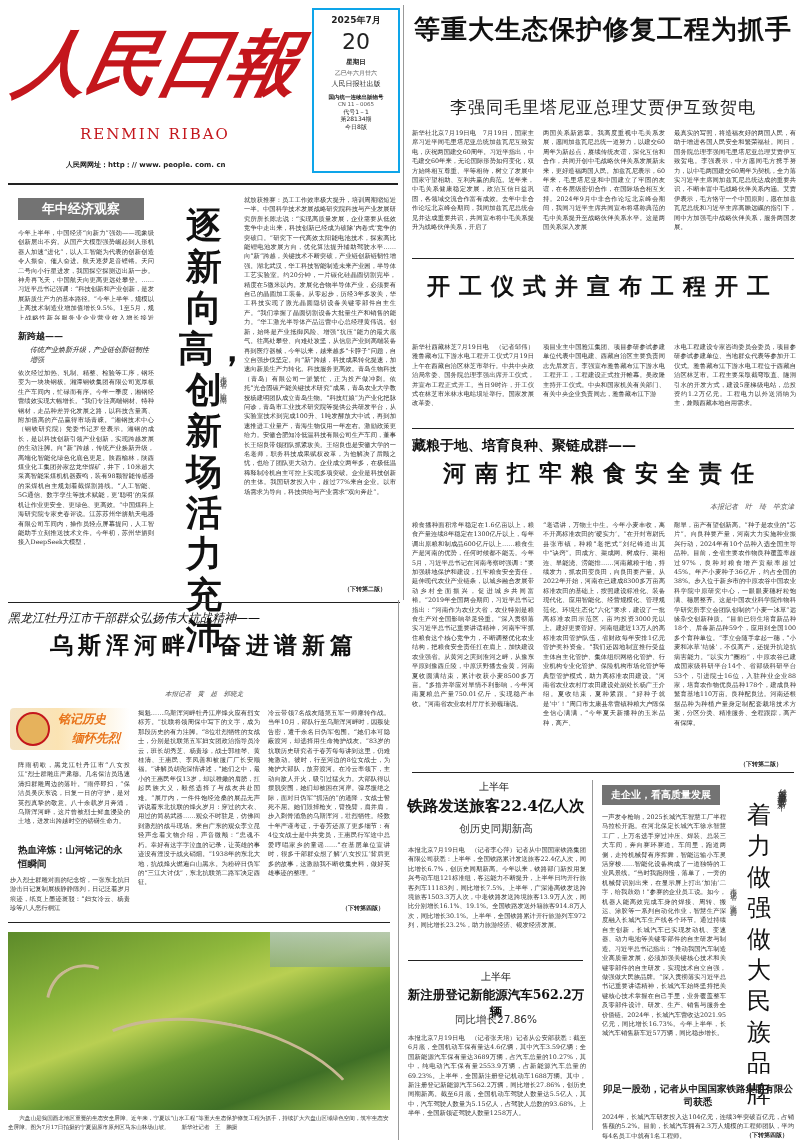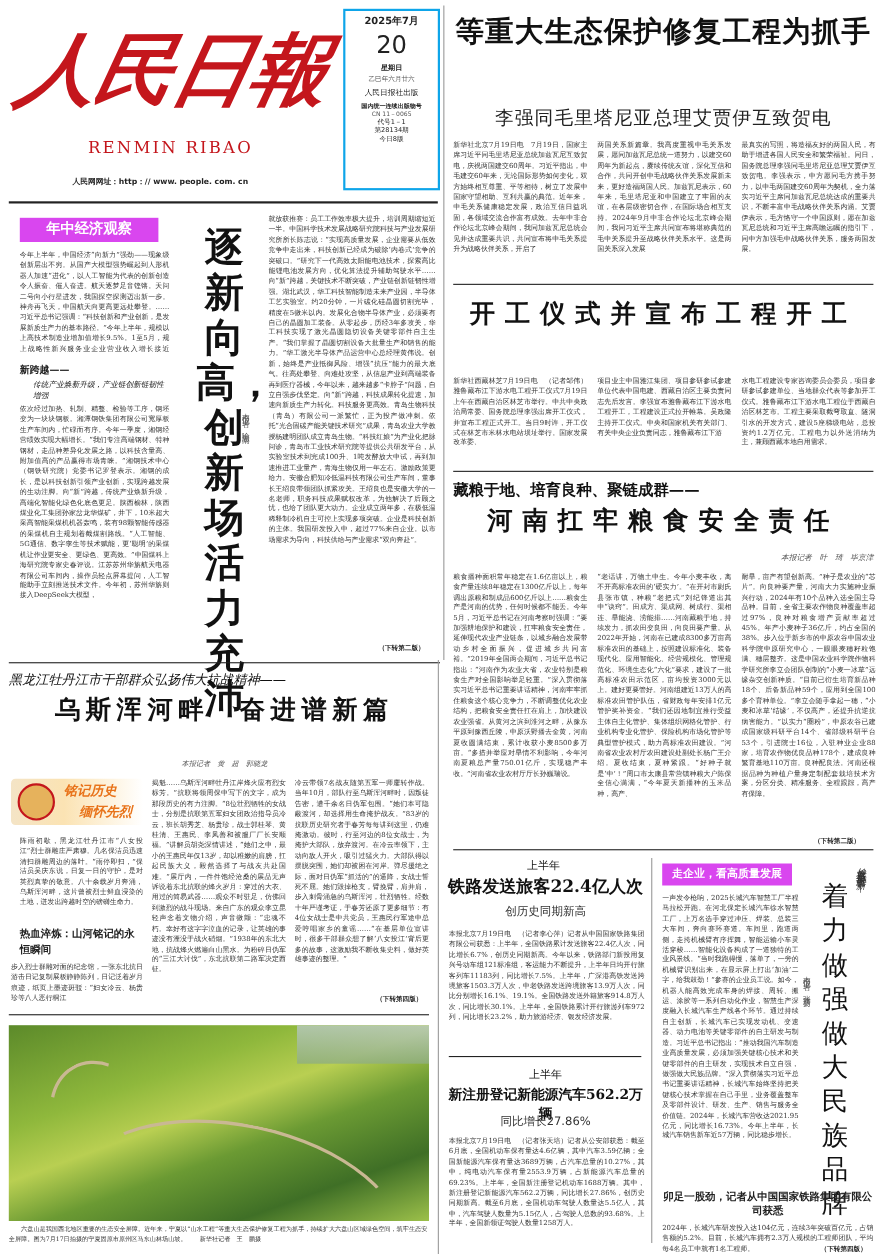--- a/index.html
+++ b/index.html
@@ -8,21 +8,21 @@
   .body-text{font-size:6.3px;line-height:9.4px;color:#333;text-align:justify;overflow:hidden;font-family:"DejaVu Serif",serif;}
   .rule{position:absolute;background:#222;}
   .masthead-logo{left:18px;top:8px;width:280px;height:120px;}
   .logo-text{font-family:"DejaVu Serif",serif;font-size:72px;font-weight:bold;color:#c4161c;font-style:italic;letter-spacing:-2px;line-height:110px;transform:skewX(-12deg);}
   .pinyin{left:80px;top:125px;font-family:"DejaVu Serif",serif;font-size:15px;letter-spacing:2px;color:#c4161c;}
   .website{left:66px;top:160px;font-size:7px;color:#222;font-weight:bold;}
   .datebox{left:312px;top:8px;width:88px;height:165px;border:2px solid #0ea5e9;text-align:center;padding-top:5px;}
   .datebox div{line-height:1.25;}
   .lead-title{left:412px;top:10px;width:382px;font-size:26px;font-weight:bold;line-height:38px;text-align:center;color:#111;letter-spacing:1px;}
   .lead-sub{left:412px;top:96px;width:382px;text-align:center;font-size:17px;color:#222;letter-spacing:1px;}
-  .section-tag{background:#d946ef;color:#fff;font-weight:bold;text-align:center;}
+  .section-tag{background:#737373;color:#fff;font-weight:bold;text-align:center;}
   .big-vert{font-weight:900;font-size:36px;line-height:41px;width:44px;text-align:center;color:#111;}
   .byline-vert{font-size:7px;writing-mode:vertical-rl;color:#555;letter-spacing:2px;font-family:"DejaVu Serif",serif;}
   .headline-serif{font-family:"DejaVu Serif",serif;text-align:center;color:#111;}
   .photo{background:linear-gradient(160deg,#5c8a2a 0%,#8fb83c 30%,#b9cf52 45%,#6b9a33 60%,#3f6f26 80%,#9cc04a 100%);overflow:hidden;}
   .road{position:absolute;border:3px solid #c9b893;border-radius:50%;border-color:#c9b893 transparent transparent transparent;}
   .banner-img{background:linear-gradient(90deg,#f4e4c6,#fbe3b3 40%,#fff 100%);border-radius:4px;overflow:hidden;}
 </style>
 </head>
 <body>
 

